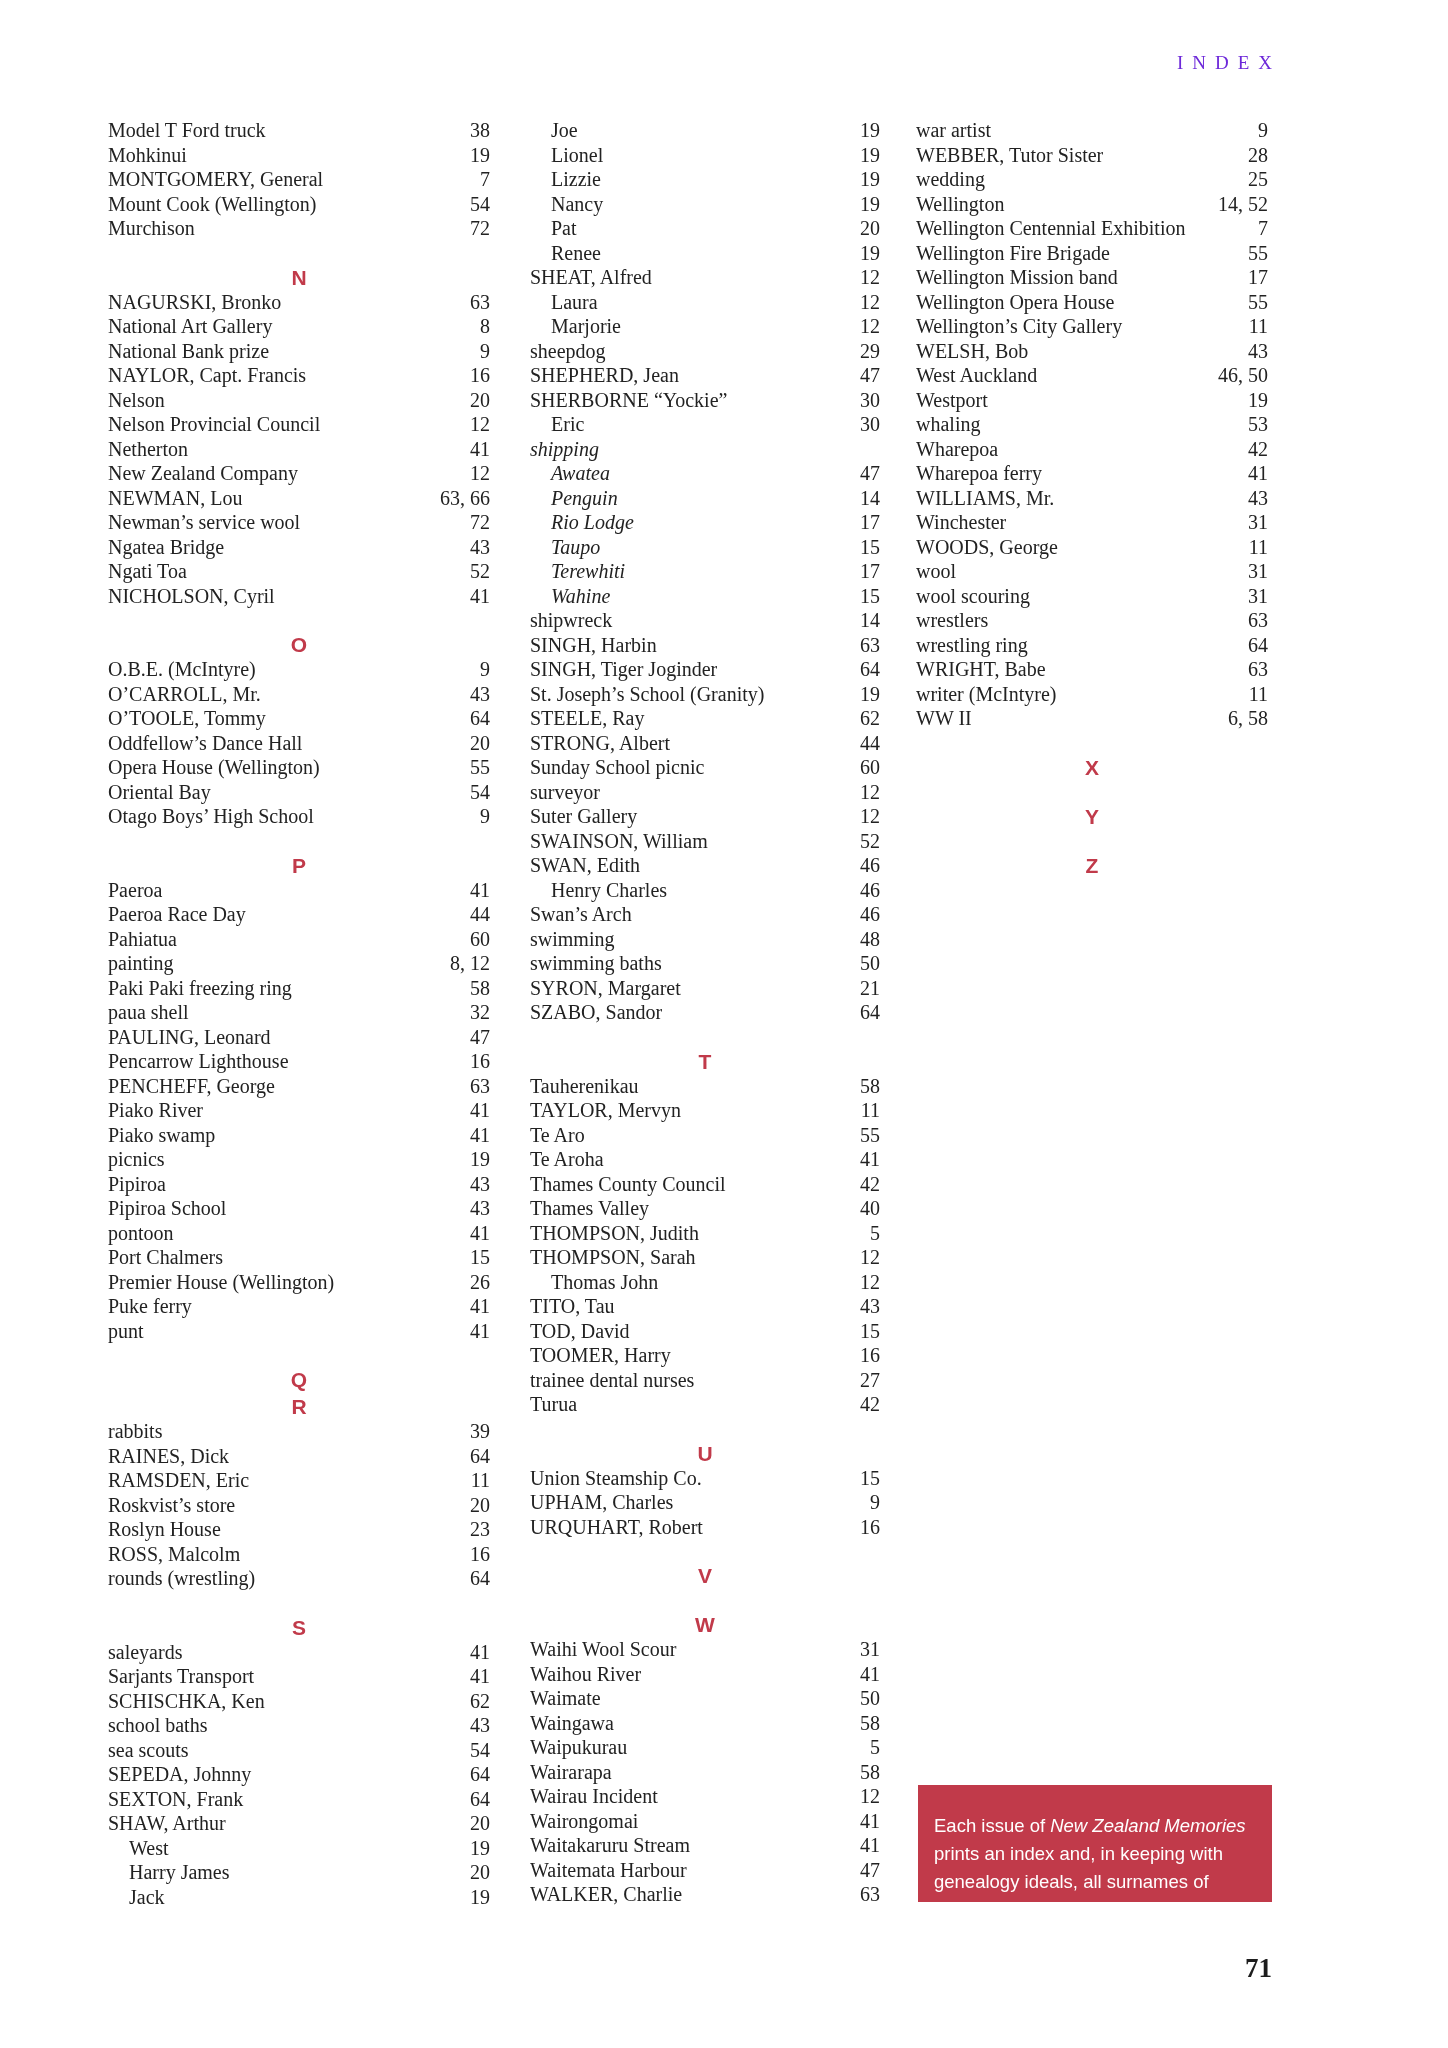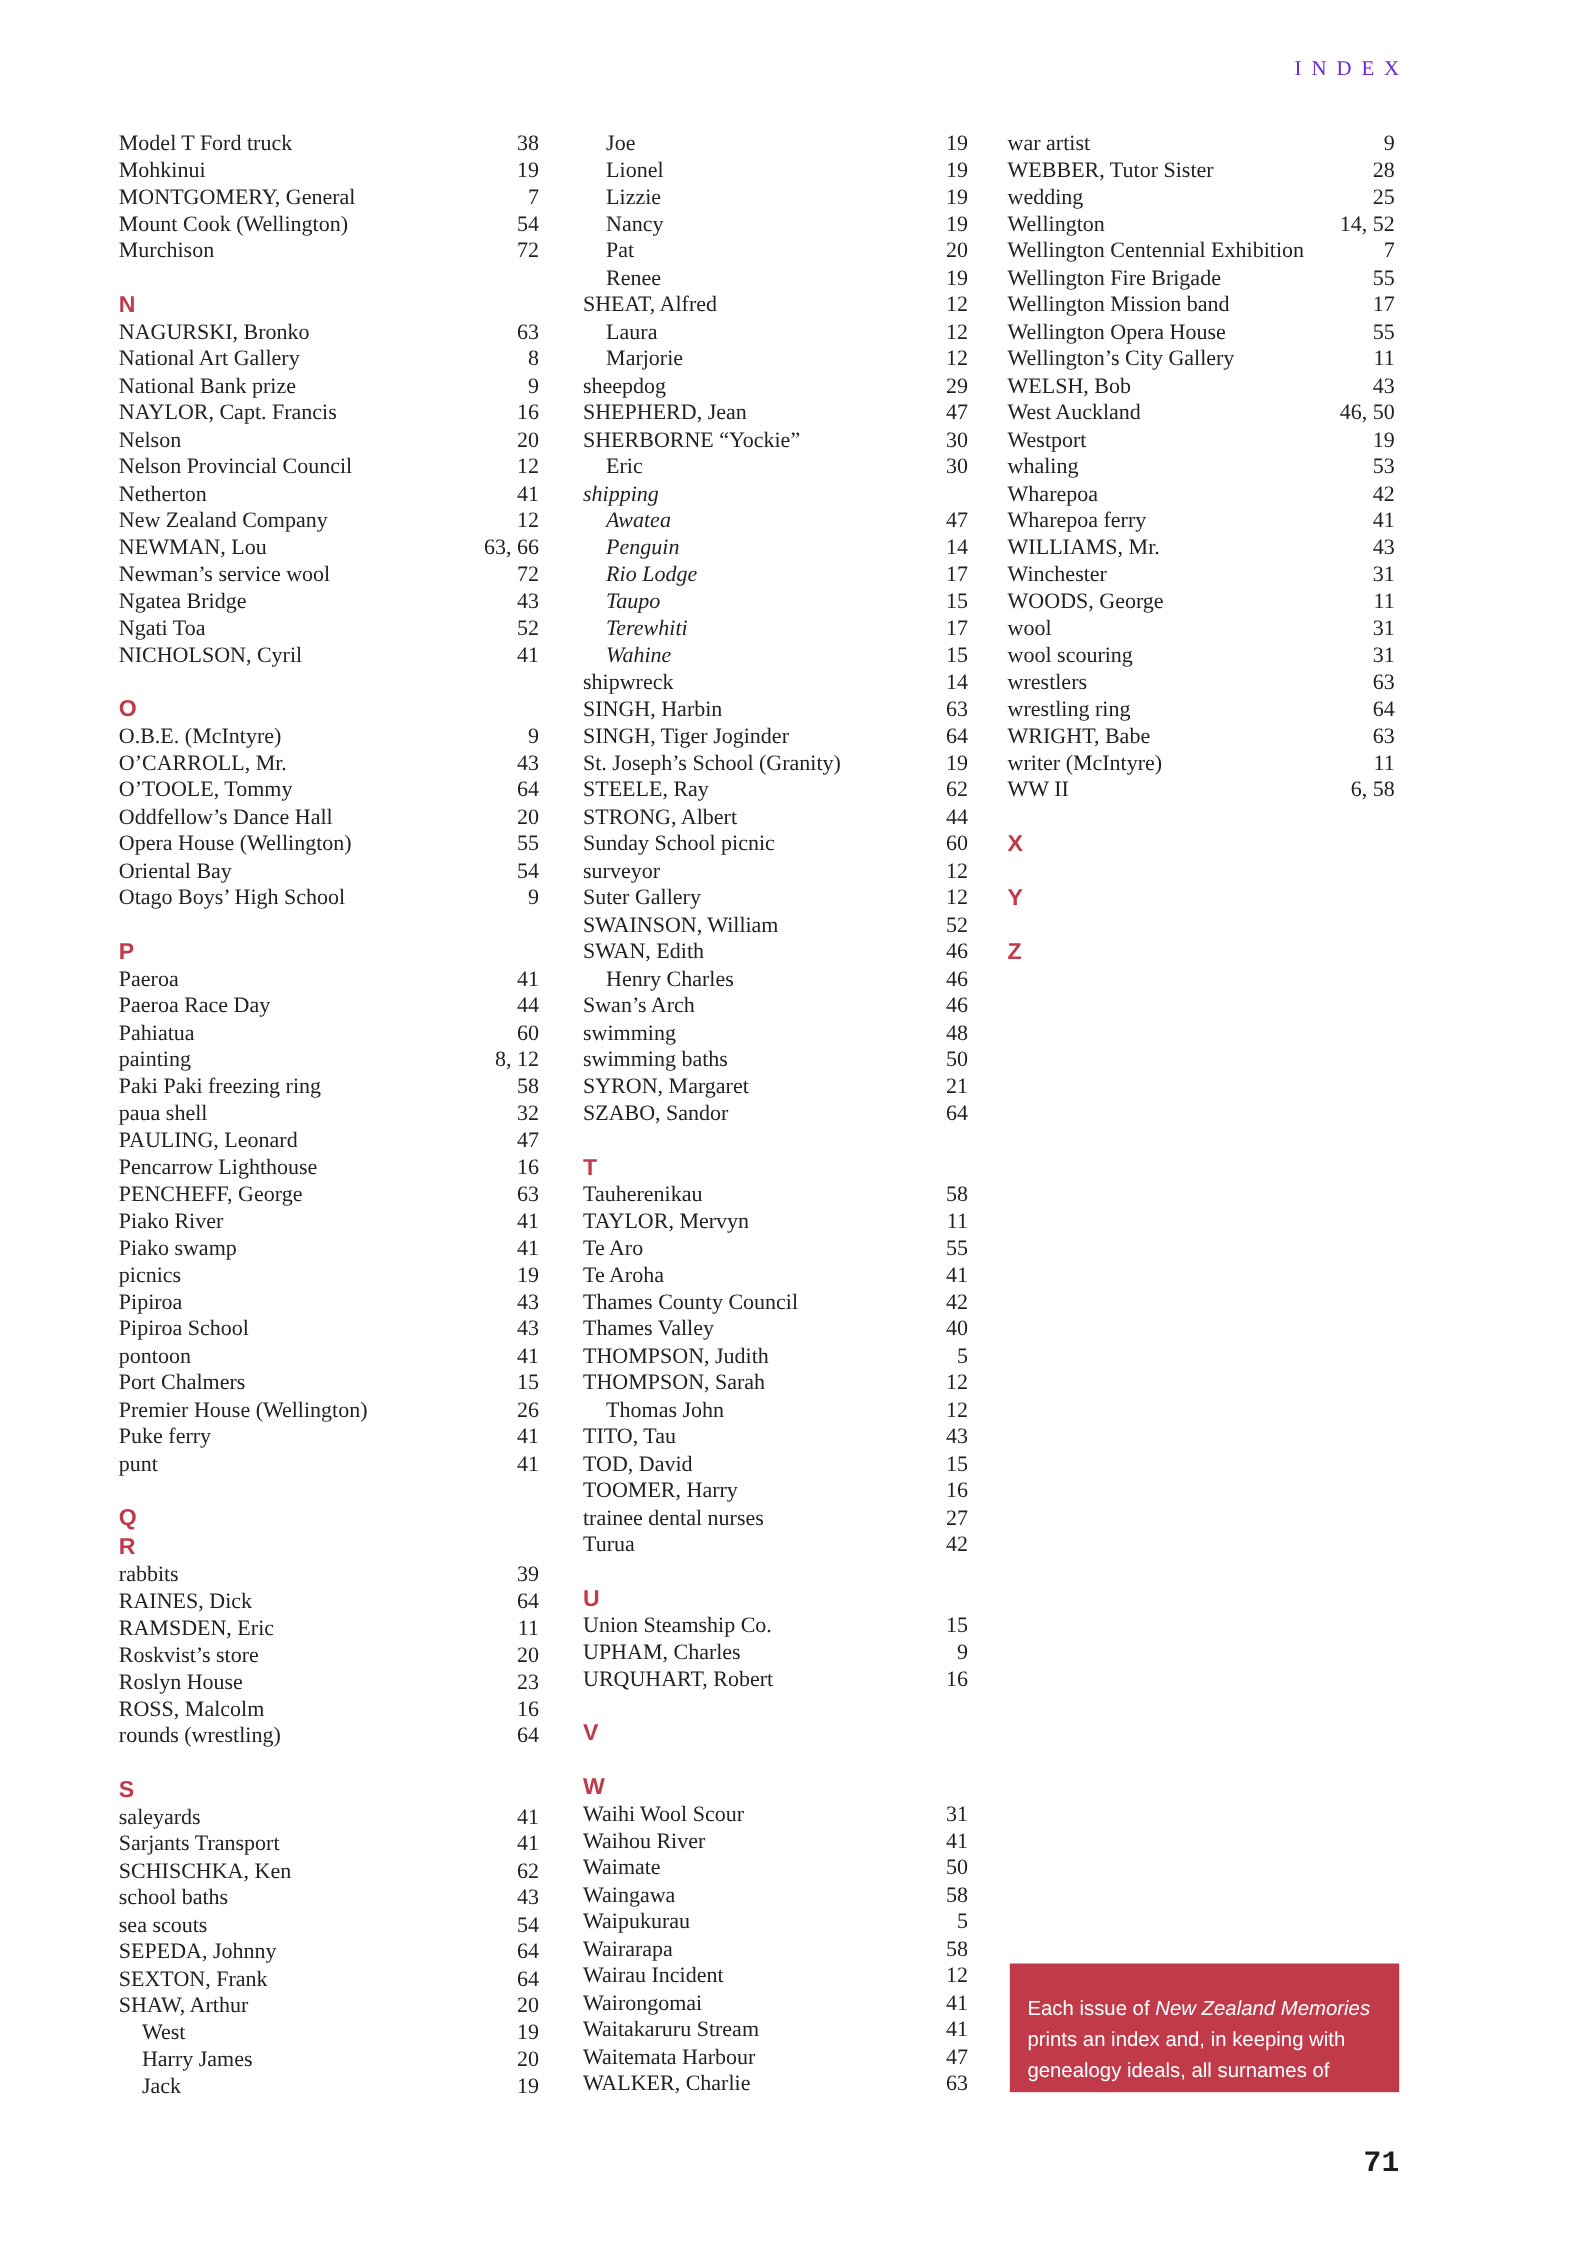--- a/index.html
+++ b/index.html
@@ -13,20 +13,21 @@
   }
   .page-header{
     position:absolute;top:52px;right:167px;
     font-size:19px;letter-spacing:9px;
     color:#6d28d9;
     font-family:"Liberation Serif", serif;
   }
   .columns{
     position:absolute;left:108px;top:118px;
     display:flex;
+    text-align:center;
   }
   .col{box-sizing:border-box;}
   .col.c1{width:382px;margin-right:40px;}
   .col.c2{width:350px;margin-right:36px;}
   .col.c3{width:352px;}
   .section .letter{
     font-family:"Liberation Sans", sans-serif;
     font-weight:bold;
     font-size:21px;
     line-height:25px;
@@ -58,21 +59,21 @@
     line-height:28px;
     padding:27px 16px 0 16px;
   }
   .note-box .mag{font-style:italic;}
   .page-number{
     position:absolute;
     top:1953px;right:176px;
     font-size:27px;
     font-weight:bold;
     color:#1d1d1d;
-    font-family:Liberation Mono, monospace;
+    font-family:Liberation Serif, serif;
   }
 </style>
 </head>
 <body>
 
 <div class="page-header">INDEX</div>
 
 <div class="columns">
   <div class="col c1">
       <div class="section">

